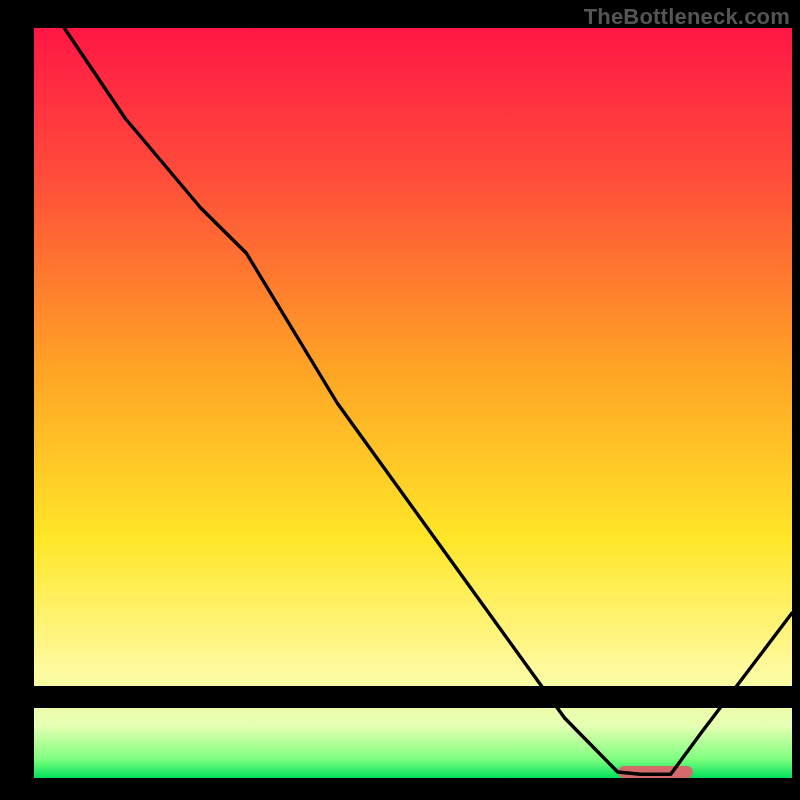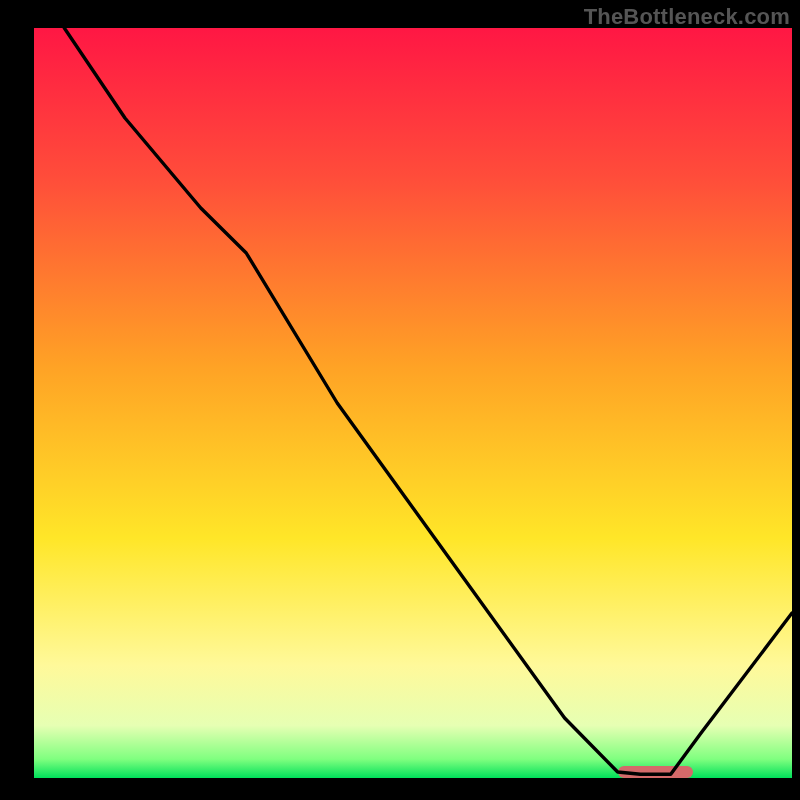--- a/index.html
+++ b/index.html
@@ -7,21 +7,21 @@
     padding: 0;
     width: 800px;
     height: 800px;
     background: #000;
     overflow: hidden;
     font-family: Arial, Helvetica, sans-serif;
   }
   .chart-container {
     position: relative;
     width: 800px;
-    height: 800px;
+    height: 708px;
   }
   .watermark {
     position: absolute;
     top: 4px;
     right: 10px;
     color: #555;
     font-size: 22px;
     font-weight: 600;
     letter-spacing: 0.2px;
     z-index: 5;

